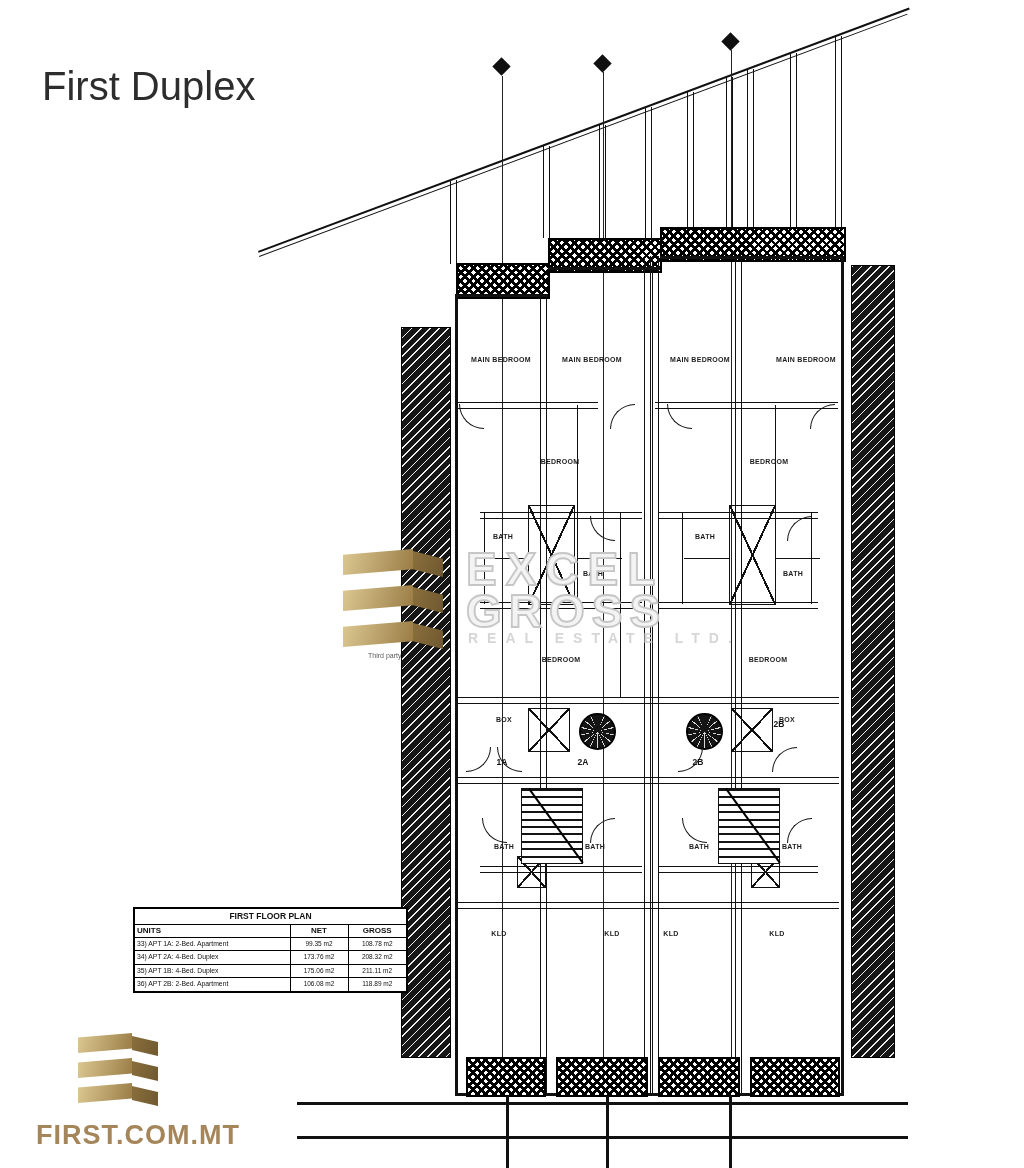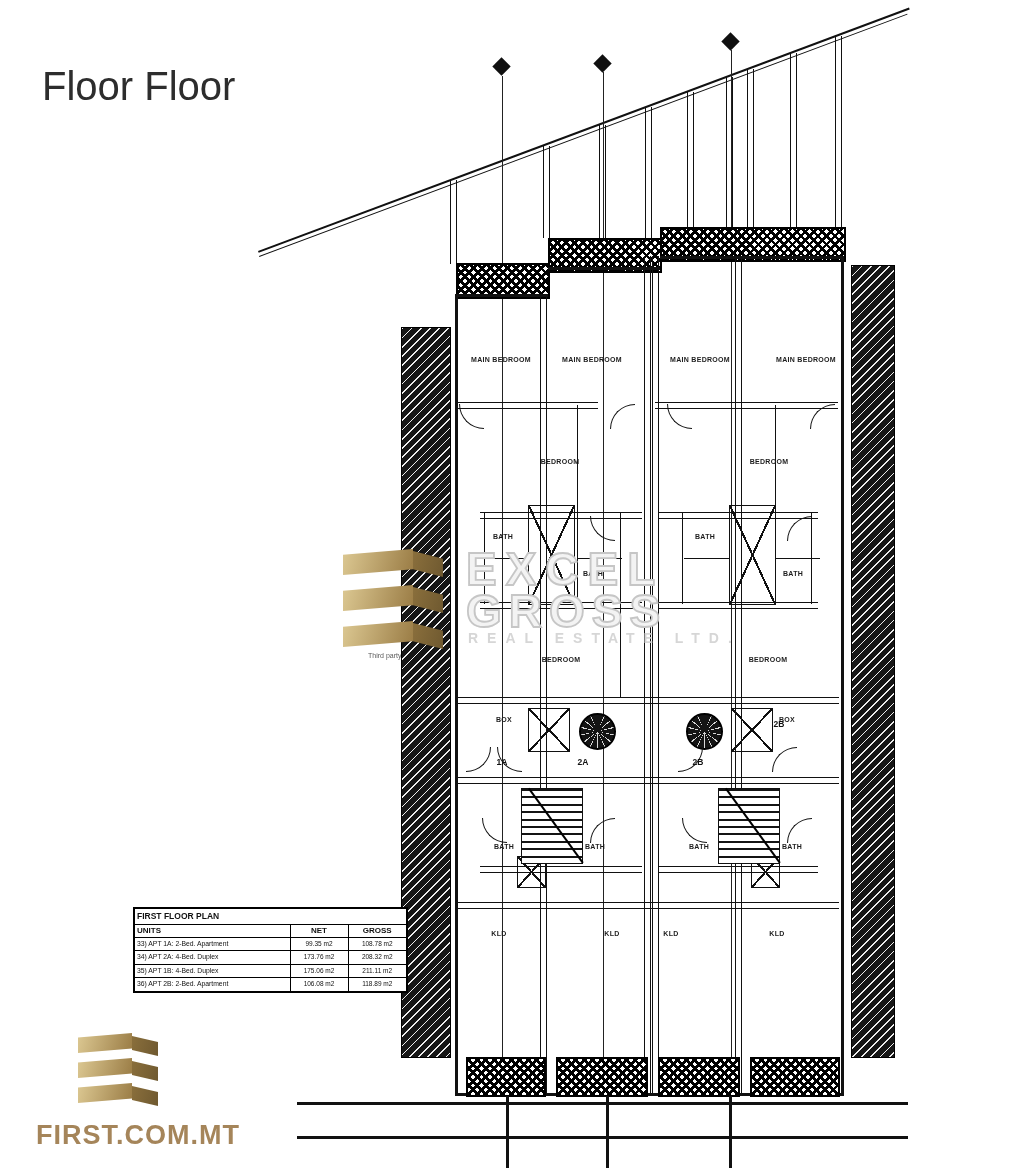--- a/index.html
+++ b/index.html
@@ -51,36 +51,36 @@
   .gbar{position:absolute;clip-path:polygon(0 22%,100% 0%,100% 78%,0 100%);
     background:linear-gradient(105deg,#dcc892,#9a7c45);}
   .gfold{position:absolute;clip-path:polygon(0 0%,100% 30%,100% 100%,0 70%);
     background:linear-gradient(105deg,#8a6f3c,#6f5930);}
 
   
   .areas{left:133px;top:907px;width:273px;border-collapse:collapse;background:#fff;z-index:7;
     table-layout:fixed;border:2.5px solid #000;}
   .areas td{border:1.8px solid #000;padding:0 2px;font-size:6.8px;line-height:12.4px;
     color:#111;overflow:hidden;white-space:nowrap;}
-  .areas .t-title td{font-size:8.5px;line-height:15px;text-align:left;font-weight:600;}
+  .areas .t-title td{font-size:8.5px;line-height:15px;text-align:center;font-weight:600;}
   .areas .t-head td{font-size:8px;line-height:12px;font-weight:700;}
   .areas .num{text-align:center;font-size:6.5px;}
   .areas .c-net,.areas .c-gross{text-align:center;}
 
   
   .logo{z-index:7;}
   .logo-url{position:absolute;left:36px;top:1120px;font-size:27px;font-weight:700;
     letter-spacing:1px;color:#a5855a;z-index:7;}
 </style>
 </head>
 <body>
 
 <div class="canvas">
 
-  <div class="pl title">Floor Floor</div>
+  <div class="pl title">First Duplex</div>
 
   <div class="pl" style="left:0;top:0;width:1024px;height:1168px;">
 
     <div class="lnh" style="left:258px;top:251px;width:695px;height:2px;transform:rotate(-20.5deg);transform-origin:0 0;"></div>
     <div class="lnt" style="left:259px;top:256px;width:692px;transform:rotate(-20.5deg);transform-origin:0 0;"></div>
 
     <div class="sec" style="left:502px;top:76px;height:1019px;"></div>
     <div class="sec" style="left:603px;top:72px;height:1023px;"></div>
     <div class="sec" style="left:731px;top:50px;height:1045px;"></div>
     <div class="diamond" style="left:495px;top:60px;"></div>

